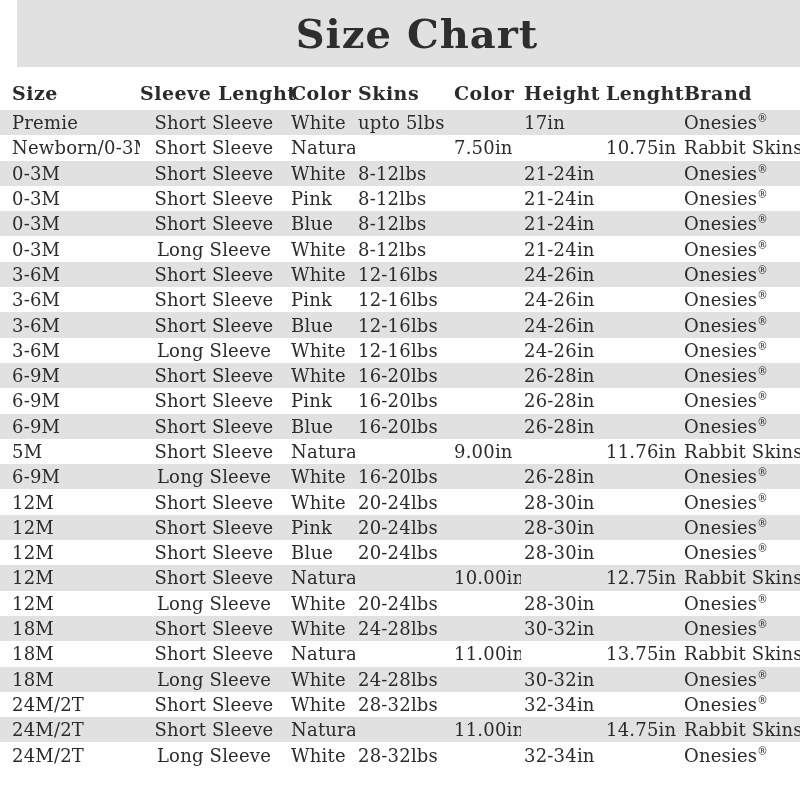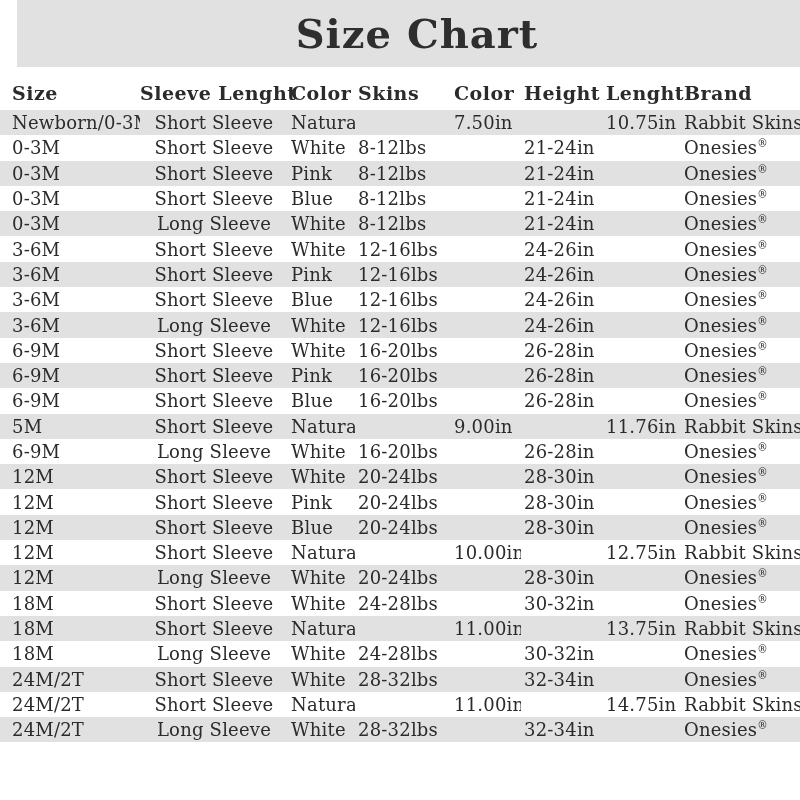--- a/index.html
+++ b/index.html
@@ -103,20 +103,30 @@
           <th>Color</th>
           <th>Skins</th>
           <th>Color</th>
           <th>Height</th>
           <th>Lenght</th>
           <th>Brand</th>
         </tr>
     </thead>
     <tbody>
         <tr>
+          <td>Premie</td>
+          <td>Short Sleeve</td>
+          <td>White</td>
+          <td>upto 5lbs</td>
+          <td></td>
+          <td>17in</td>
+          <td></td>
+          <td>Onesies<sup class="reg">®</sup></td>
+        </tr>
+        <tr>
           <td>Newborn/0-3M</td>
           <td>Short Sleeve</td>
           <td>Natural</td>
           <td></td>
           <td>7.50in</td>
           <td></td>
           <td>10.75in</td>
           <td>Rabbit Skins</td>
         </tr>
         <tr>

